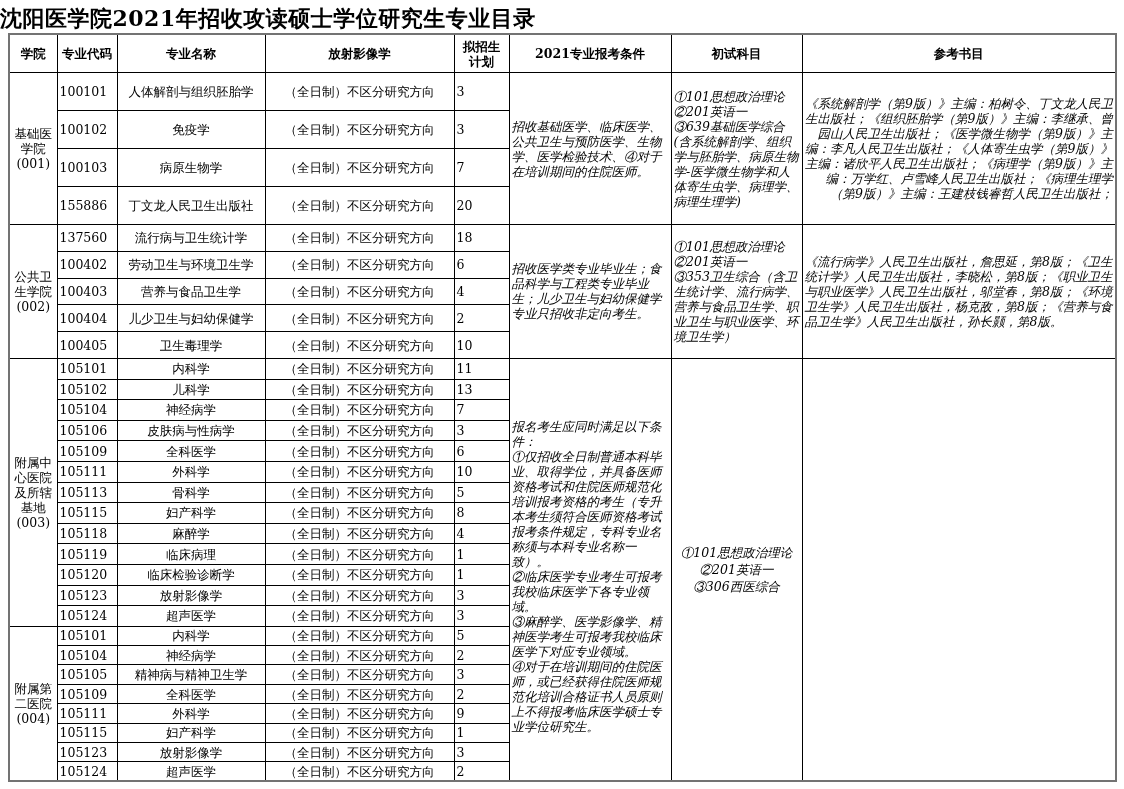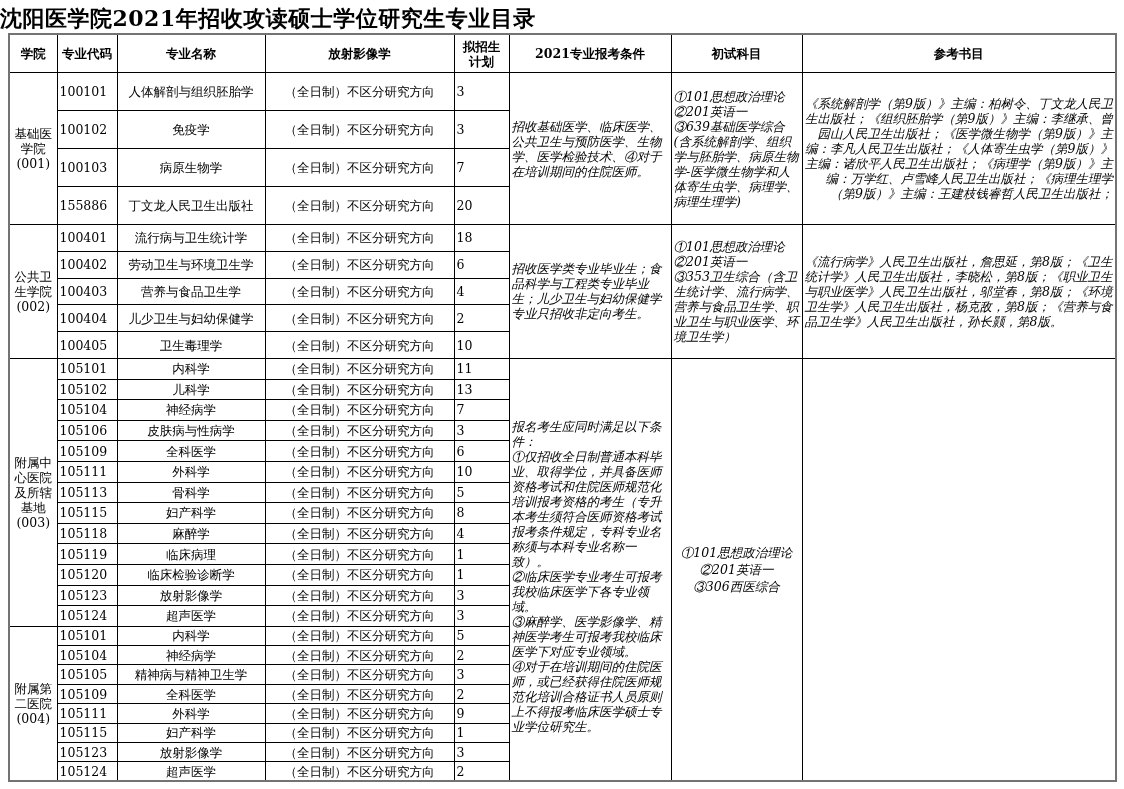--- a/index.html
+++ b/index.html
@@ -80,21 +80,21 @@
       <tr style="height: 38px;">
         <td class="c">155886</td>
         <td class="l">丁文龙人民卫生出版社</td>
         <td class="l">（全日制）不区分研究方向</td>
         <td class="c">20</td>
       </tr>
       <tr class="grp-row" style="height: 26.8px;">
         <td class="school pre" rowspan="5">公共卫
 生学院
 (002)</td>
-        <td class="c">100401</td>
+        <td class="c">137560</td>
         <td class="l">流行病与卫生统计学</td>
         <td class="l">（全日制）不区分研究方向</td>
         <td class="c">18</td>
         <td class="req pre" rowspan="5" style="vertical-align: middle;">招收医学类专业毕业生；食品科学与工程类专业毕业生；儿少卫生与妇幼保健学专业只招收非定向考生。</td>
         <td class="exam pre" rowspan="5">①101思想政治理论
 ②201英语一
 ③353卫生综合（含卫生统计学、流行病学、营养与食品卫生学、职业卫生与职业医学、环境卫生学）</td>
         <td class="books pre" rowspan="5" style="vertical-align: middle;">《流行病学》人民卫生出版社，詹思延，第8版；《卫生统计学》人民卫生出版社，李晓松，第8版；《职业卫生与职业医学》人民卫生出版社，邬堂春，第8版；《环境卫生学》人民卫生出版社，杨克敌，第8版；《营养与食品卫生学》人民卫生出版社，孙长颢，第8版。</td>
       </tr>
       <tr style="height: 26.8px;">

